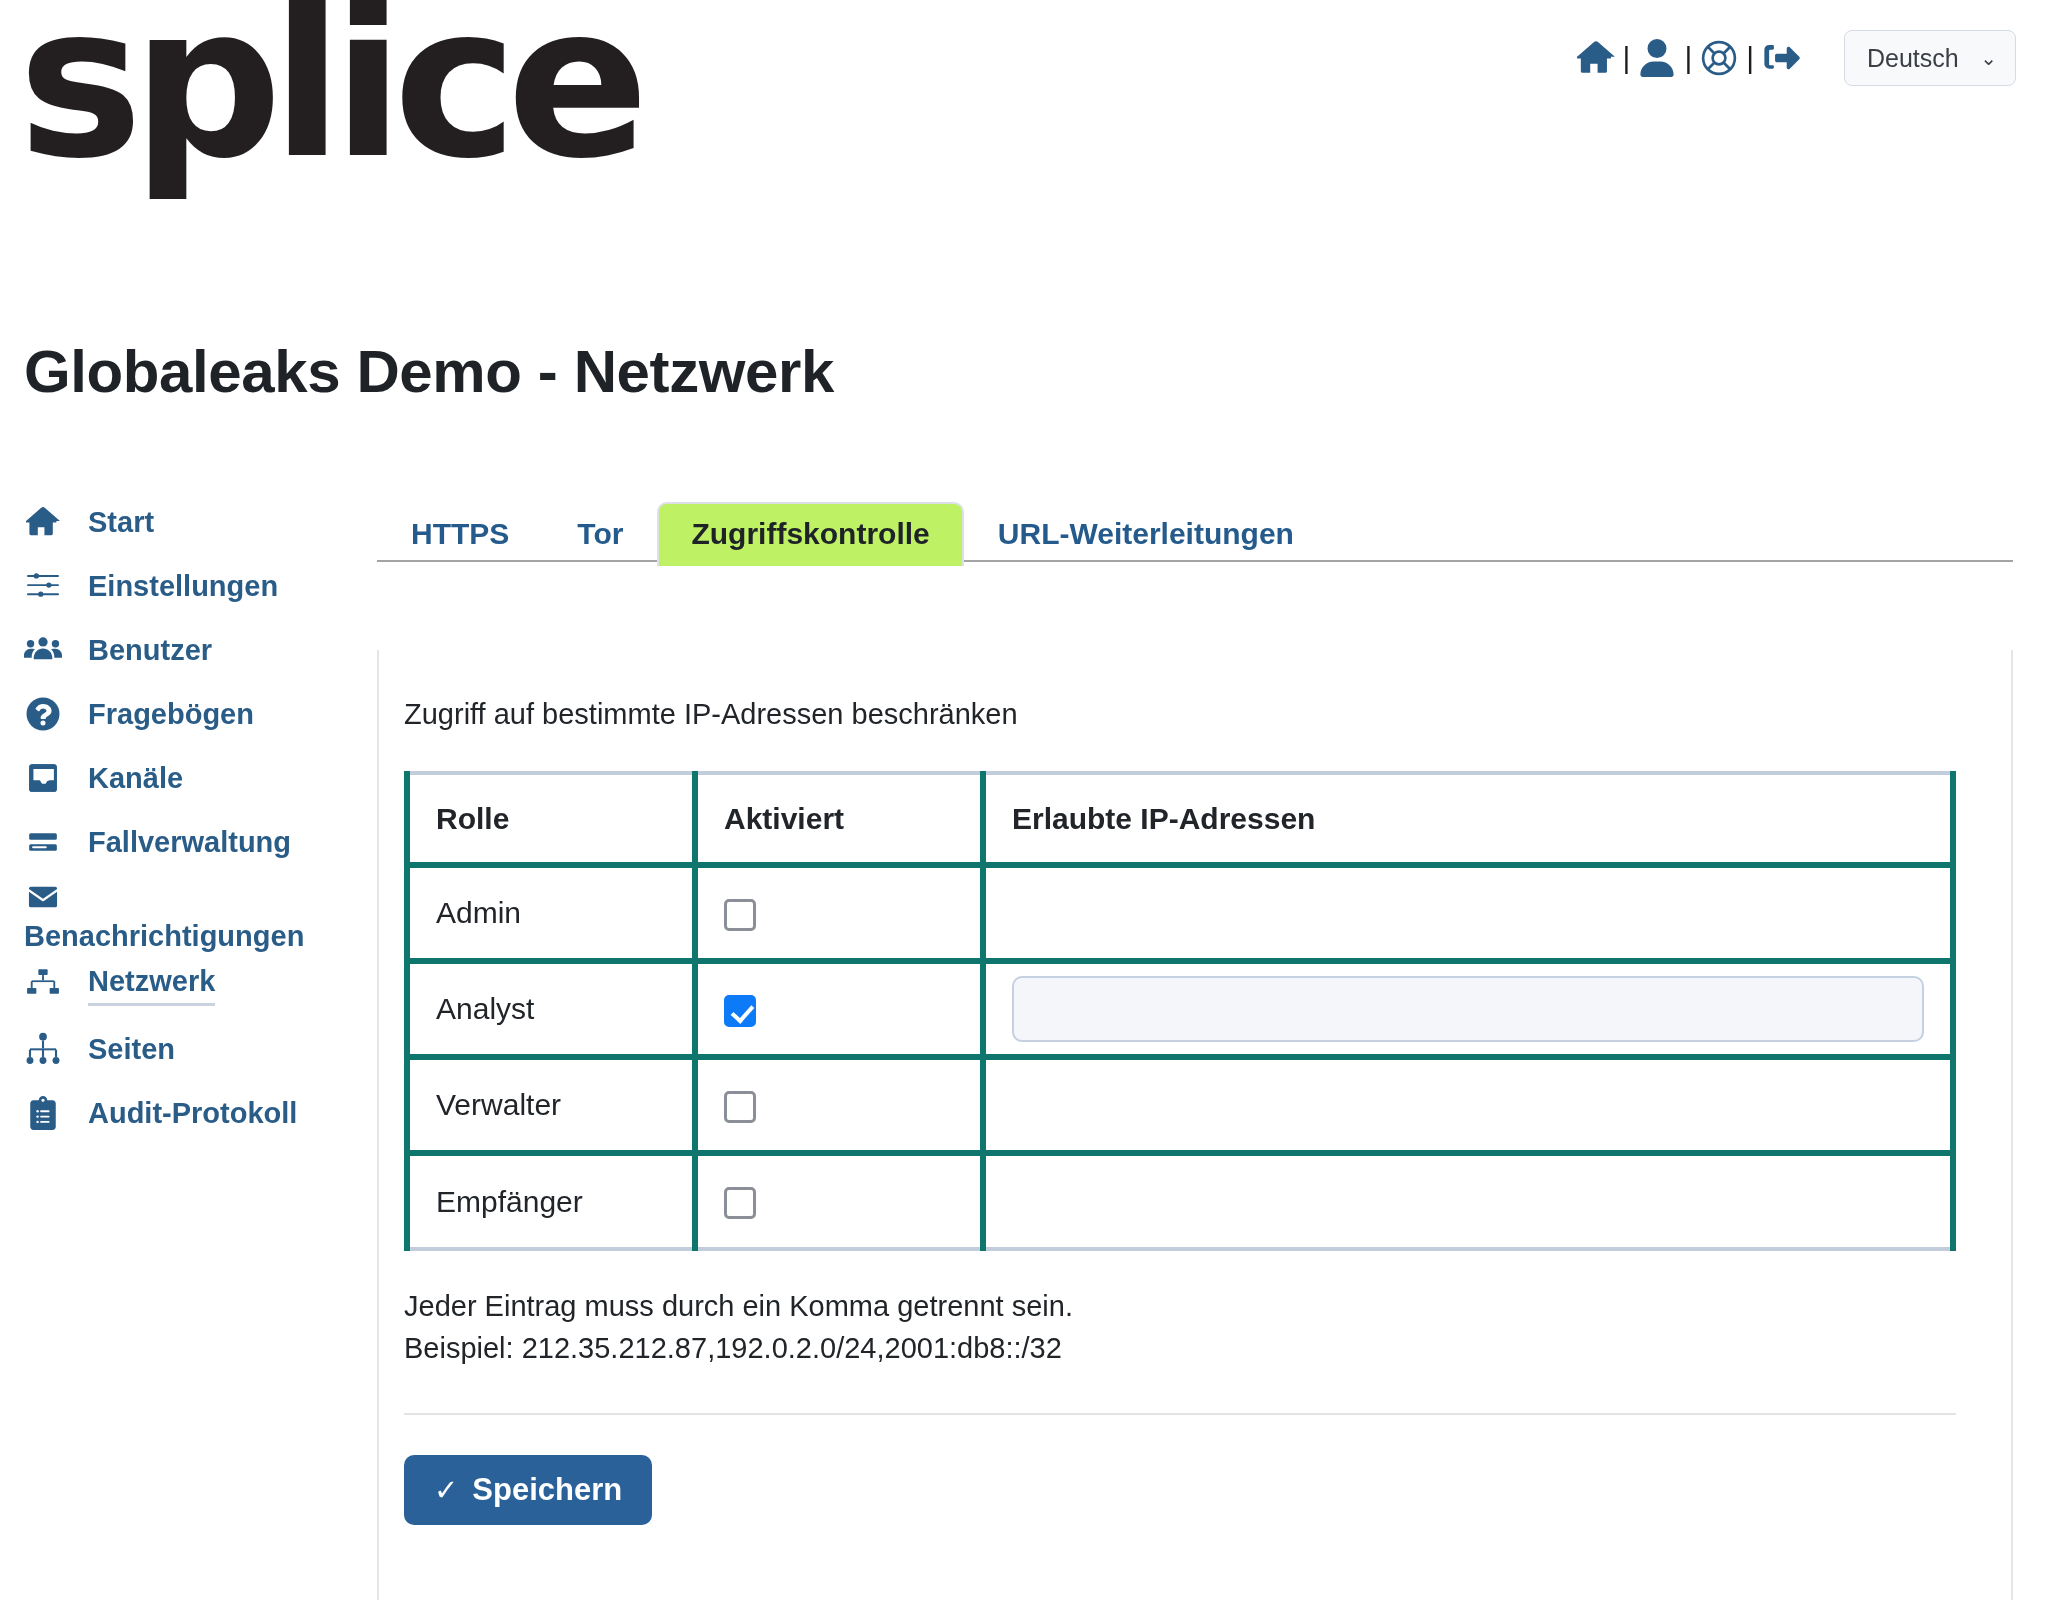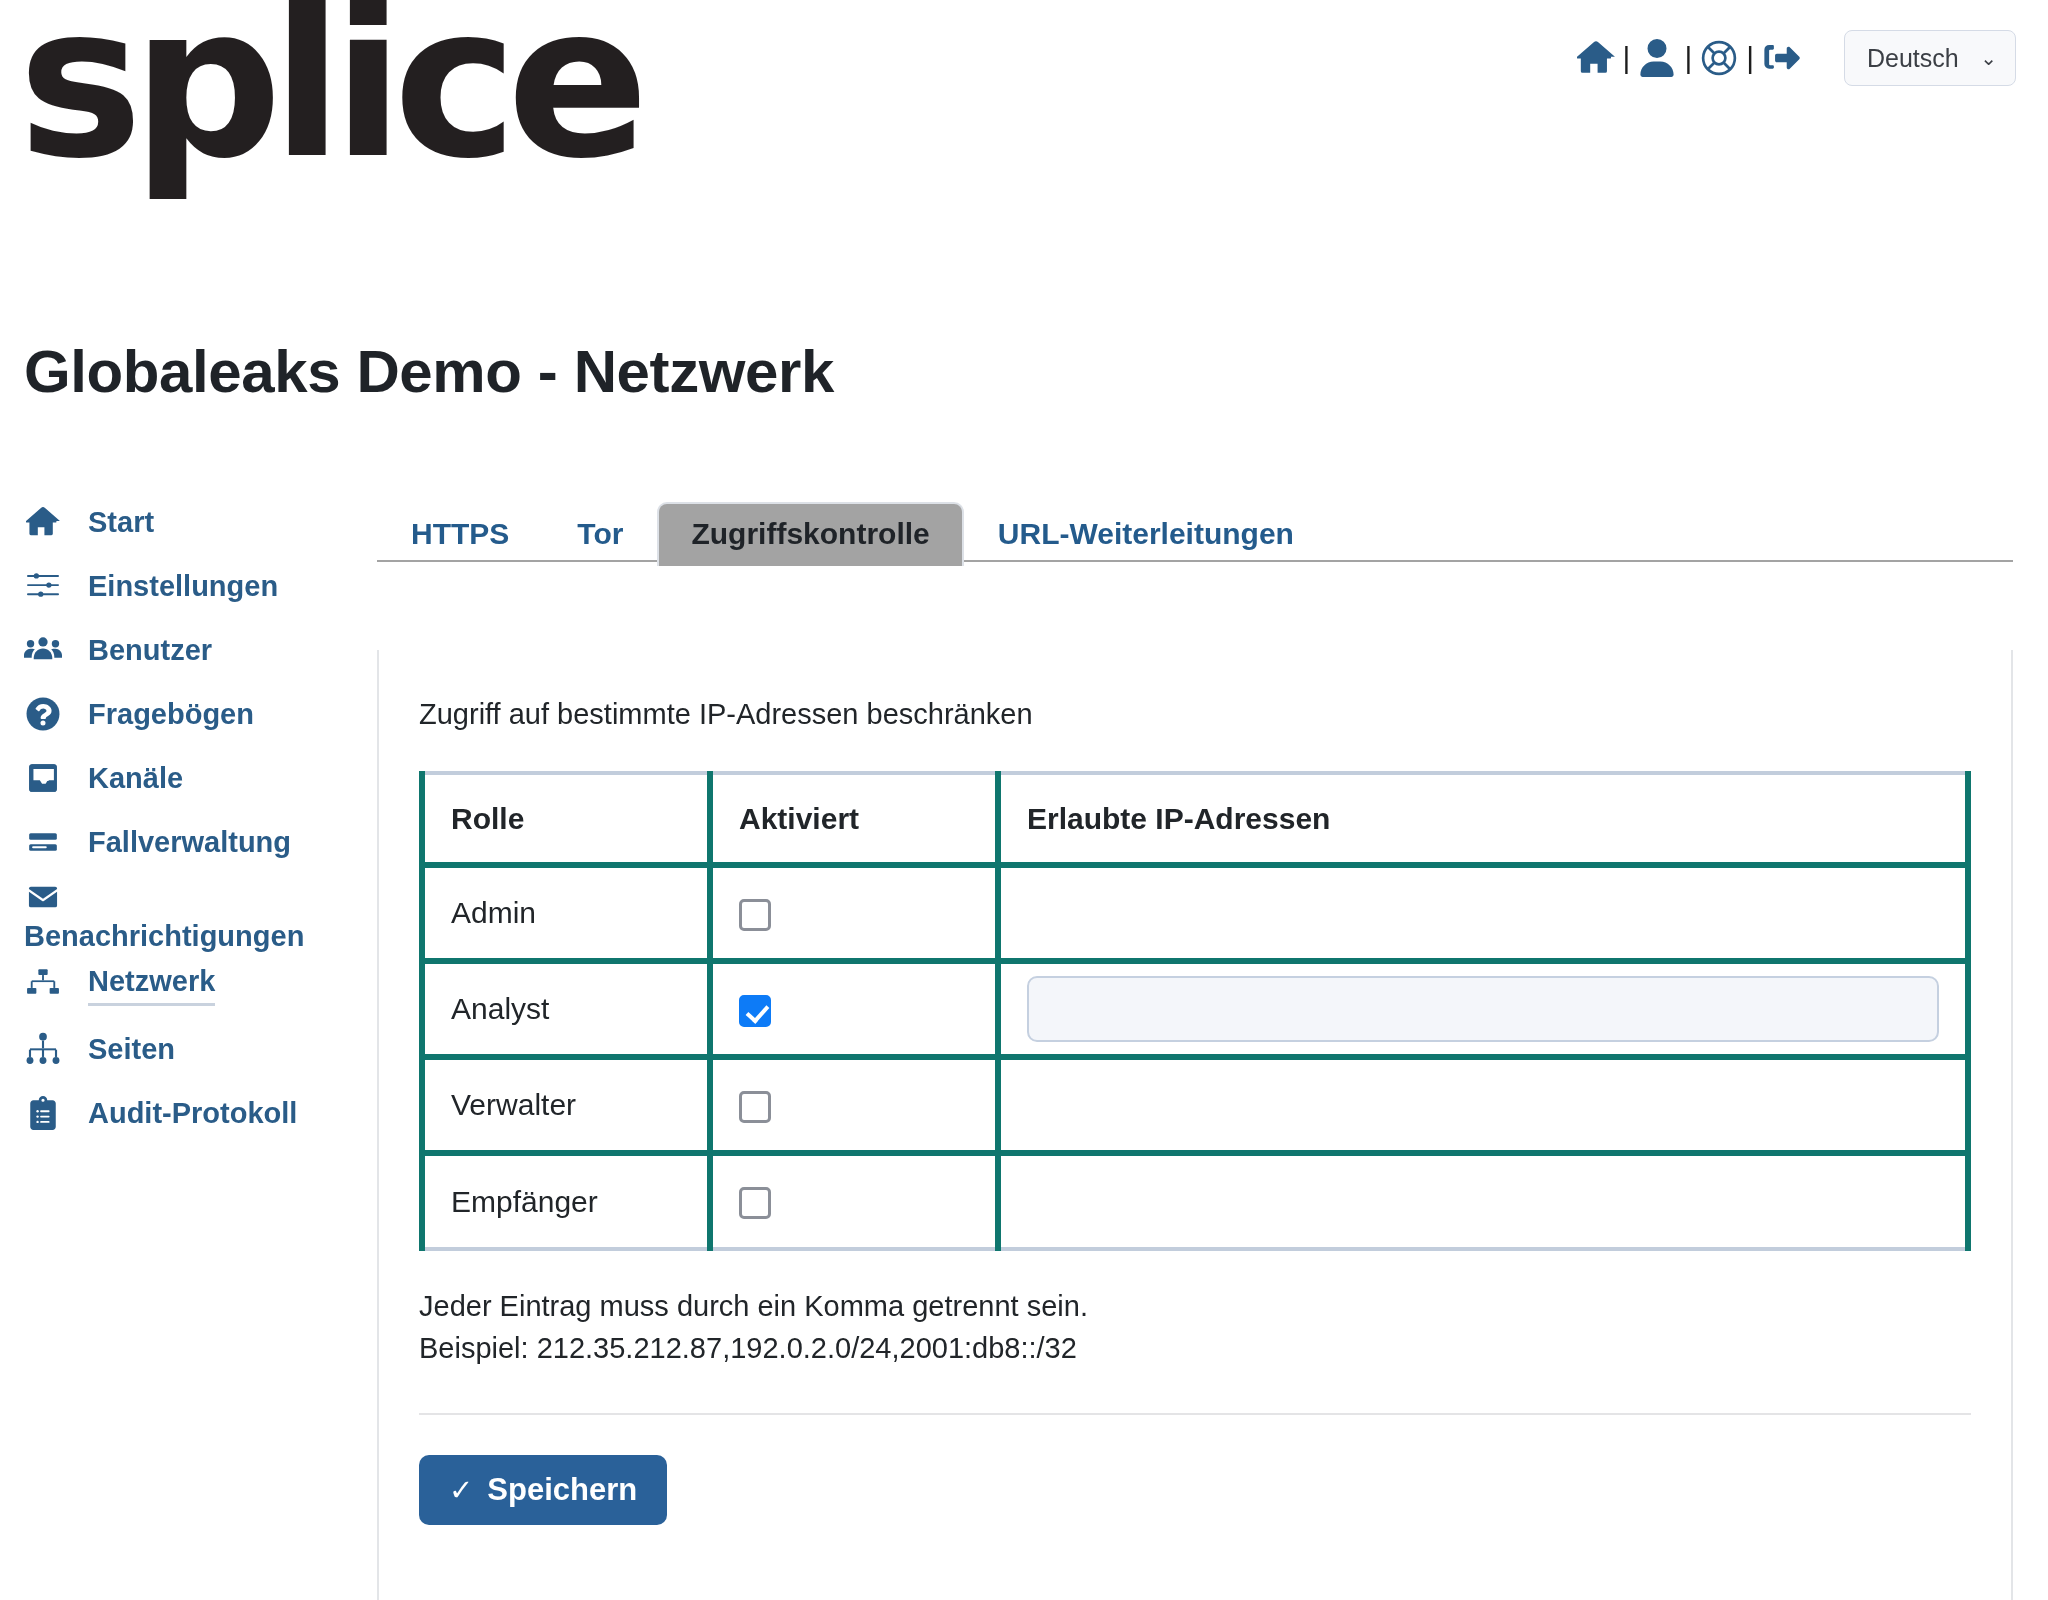--- a/index.html
+++ b/index.html
@@ -136,39 +136,39 @@
     cursor: pointer;
     white-space: nowrap;
     border: 2px solid transparent;
     border-bottom: none;
     position: relative;
     top: 2px;
     line-height: 1.05;
   }
   .tab.active {
     color: #1f2328;
-    background: #a3a3a3;
+    background: #bef264;
     border-color: #dde1e7;
     border-top-left-radius: 10px;
     border-top-right-radius: 10px;
   }
 
   
   .card {
     position: absolute;
     left: 377px; top: 650px;
     width: 1636px;
     height: 980px;
     border: 2px solid #e3e5e8;
     border-top: none;
     border-bottom-left-radius: 10px;
     border-bottom-right-radius: 10px;
     background: #ffffff;
   }
-  .card-inner { padding: 48px 42px 0 40px; }
+  .card-inner { padding: 48px 42px 0 25px; }
   .section-label {
     font-size: 29px;
     color: #212529;
     margin-bottom: 40px;
   }
 
   
   table.acl {
     width: 1552px;
     border-collapse: collapse;

